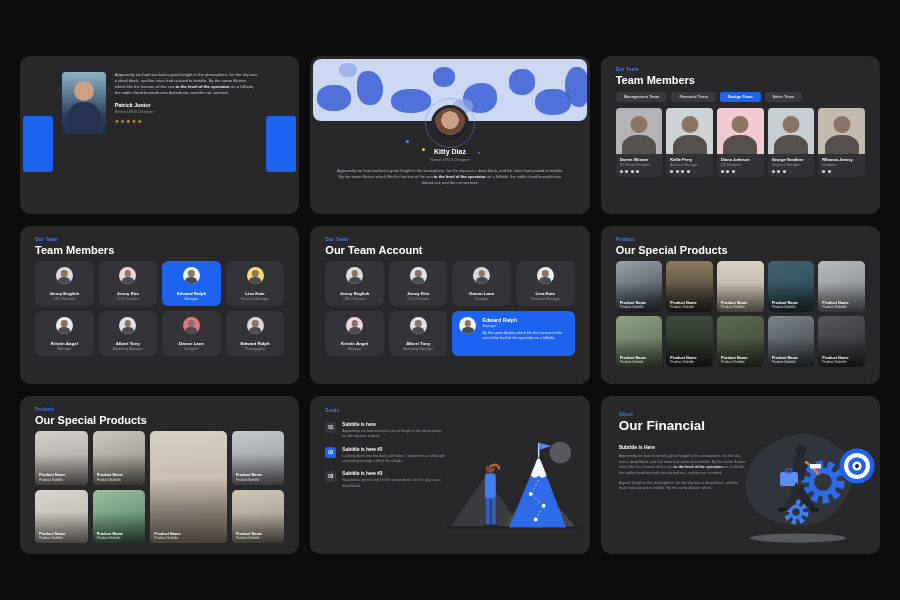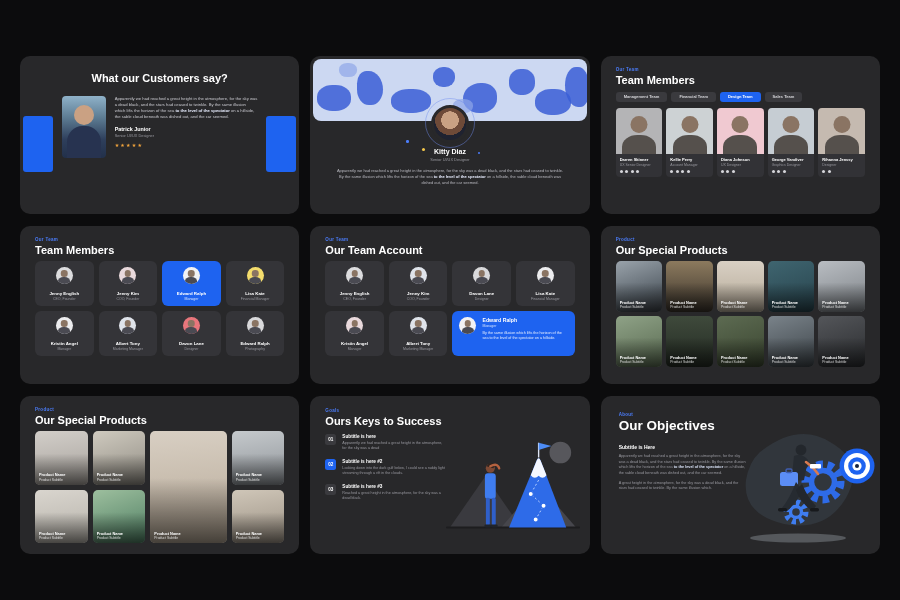--- a/index.html
+++ b/index.html
@@ -126,21 +126,20 @@
   .optext{font-size:3.8px;line-height:1.5;color:#97979e;margin-top:4px;width:128px;}
   .optext b{color:#d9e2f7;}
   .oart{position:absolute;right:4px;bottom:6px;width:152px;height:128px;}
 </style>
 </head>
 <body>
 
 <div class="deck">
 
   <div class="slide s1">
-    <div class="h">What our Customers say?</div>
     <div class="blue-rect l"></div>
     <div class="blue-rect r"></div>
     <div class="t-row">
       <div class="t-photo"></div>
       <div class="t-body">
         <div class="t-text"><span>Apparently we had reached a great height in the atmosphere, for the sky was a dead black, and the stars had ceased to twinkle. By the same illusion which lifts the horizon of the sea </span><b>to the level of the spectator</b><span> on a hillside, the sable cloud beneath was dished out, and the car seemed.</span></div>
         <div class="t-name">Patrick Junior</div>
         <div class="t-role muted">Senior UI/UX Designer</div>
         <div class="t-stars">★★★★★</div>
       </div>
@@ -391,21 +390,20 @@
           <div class="ovl">
             <div class="pname">Product Name</div>
             <div class="psub">Product Subtitle</div>
           </div>
         </div>
     </div>
   </div>
 
   <div class="slide s8">
     <div class="tag">Goals</div>
-    <div class="h">Ours Keys to Success</div>
     <div class="keys">
       <div class="klist">
         <div class="kitem">
           <span class="kbadge">01</span>
           <div>
               <div class="ktitle">Subtitle is here</div>
               <div class="ktext">Apparently we had reached a great height in the atmosphere, for the sky was a dead</div>
             </div>
         </div>
         <div class="kitem">
@@ -445,21 +443,21 @@
         <rect x="42.5" y="66" width="4" height="28" rx="1.6" fill="#2f5fc9"></rect>
         <rect x="48.5" y="66" width="4" height="28" rx="1.6" fill="#2f5fc9"></rect>
         <rect x="41" y="93" width="7" height="3" rx="1.4" fill="#20242b"></rect>
         <rect x="47.5" y="93" width="7" height="3" rx="1.4" fill="#20242b"></rect>
       </g>
     </svg>
   </div>
 
   <div class="slide s9">
     <div class="tag">About</div>
-    <div class="h">Our Objectives</div>
+    <div class="h">Our Financial</div>
     <div class="osub">Subtitle is Here</div>
     <div class="optext"><span>Apparently we had reached a great height in the atmosphere, for the sky was a dead black, and the stars had ceased to twinkle. By the same illusion which lifts the horizon of the sea </span><b>to the level of the spectator</b><span> on a hillside, the sable cloud beneath was dished out, and the car seemed.</span></div>
     <div class="optext">A great height in the atmosphere, for the sky was a dead black, and the stars had ceased to twinkle. By the same illusion which.</div>
     <svg class="oart" viewBox="0 0 152 128">
       <path d="M36 32 Q74 2 106 22 Q142 42 122 78 Q102 112 60 104 Q18 94 22 60 Q25 42 36 32 Z" fill="#31363c"></path>
       <ellipse cx="74" cy="118" rx="48" ry="4.5" fill="#55585c"></ellipse>
       <g>
         <circle cx="99" cy="62" r="17" fill="none" stroke="#2e6be8" stroke-width="9" stroke-dasharray="6 4.5"></circle>
         <circle cx="99" cy="62" r="11.5" fill="none" stroke="#2e6be8" stroke-width="5.5"></circle>
       </g>

